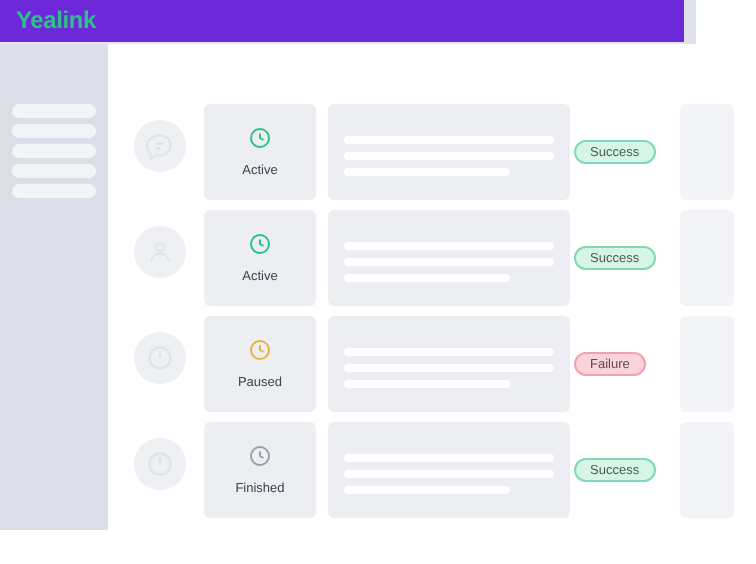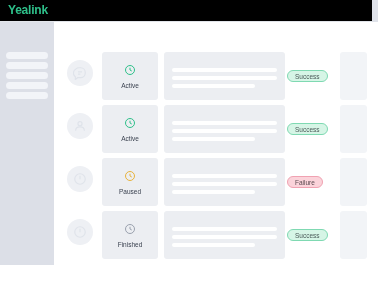--- a/index.html
+++ b/index.html
@@ -12,23 +12,23 @@
     overflow: hidden;
     background: #ffffff;
     font-family: "Liberation Sans", sans-serif;
     position: relative;
   }
 
   
   #app-header {
     position: absolute;
     left: 0; top: 0;
-    width: 378px;
+    width: 348px;
     height: 22px;
-    background: #000000;
+    background: #6d28d9;
     border-bottom: 1px solid #e2e5ea;
     box-sizing: border-box;
   }
   #brand-logo {
     position: absolute;
     left: 8px; top: 3px;
     font-size: 12px;
     font-weight: bold;
     color: #2ec08a;
     letter-spacing: -0.2px;

